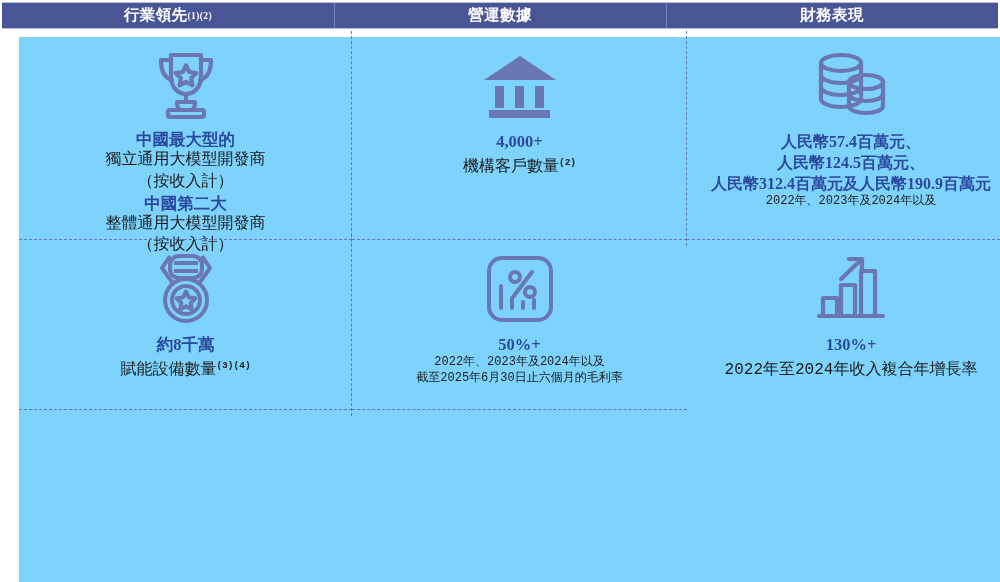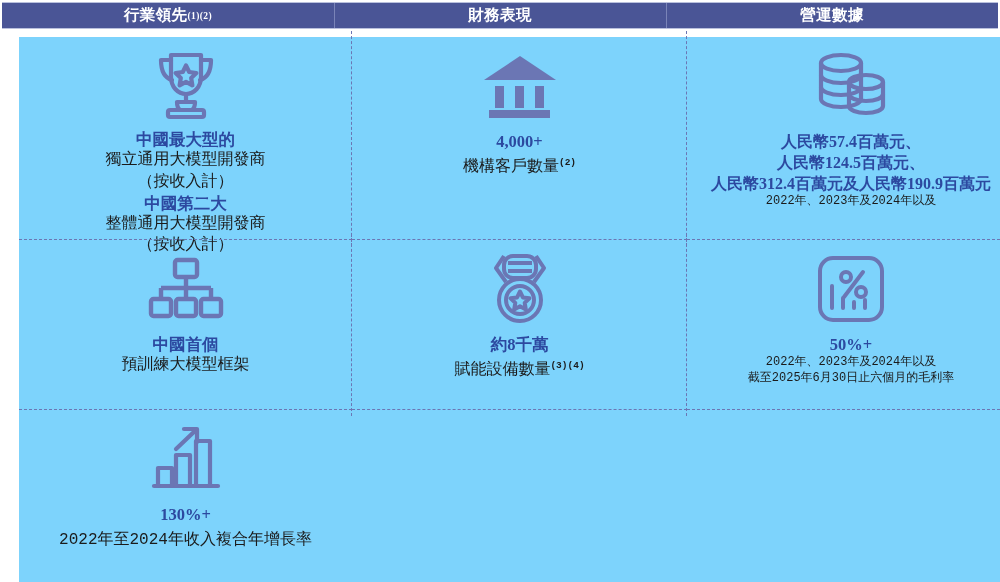--- a/index.html
+++ b/index.html
@@ -135,25 +135,25 @@
 <body>
 
 <div class="board">
 
   <div class="header-row">
     <div class="header-cell">
       <span>行業領先</span>
         <span class="sup">(1)(2)</span>
     </div>
     <div class="header-cell">
+      <span>營運數據</span>
+        <span class="sup"></span>
+    </div>
+    <div class="header-cell">
       <span>財務表現</span>
-        <span class="sup"></span>
-    </div>
-    <div class="header-cell">
-      <span>營運數據</span>
         <span class="sup"></span>
     </div>
   </div>
 
   <div class="panel">
 
     <div class="cell col1 r1">
       <div class="icon-wrap">
         <svg width="74" height="76" viewBox="0 0 74 76" fill="none" stroke="#6b76b4" stroke-width="4.2" stroke-linecap="round" stroke-linejoin="round">
           <path d="M22 8 H52 V30 C52 40 45 47 37 47 C29 47 22 40 22 30 Z"></path>
@@ -205,37 +205,20 @@
         </svg>
       </div>
       <div class="lines">
         <p class="headline tall">人民幣57.4百萬元、</p>
         <p class="headline tall">人民幣124.5百萬元、</p>
         <p class="headline tall">人民幣312.4百萬元及人民幣190.9百萬元</p>
         <p class="subline small">2022年、2023年及2024年以及</p>
       </div>
     </div>
 
-    <div class="cell col1 r2">
-      <div class="icon-wrap">
-        <svg width="76" height="66" viewBox="0 0 76 66" fill="none" stroke="#6b76b4" stroke-width="4.4" stroke-linejoin="round">
-          <rect x="27" y="4" width="22" height="17" rx="2.5"></rect>
-          <path d="M38 21 V32"></path>
-          <path d="M13 32 H63"></path>
-          <path d="M13 32 V43 M38 32 V43 M63 32 V43"></path>
-          <rect x="3" y="43" width="20" height="17" rx="2.5"></rect>
-          <rect x="28" y="43" width="20" height="17" rx="2.5"></rect>
-          <rect x="53" y="43" width="20" height="17" rx="2.5"></rect>
-        </svg>
-      </div>
-      <div class="lines">
-        <p class="headline">中國首個</p>
-        <p class="subline">預訓練大模型框架</p>
-      </div>
-    </div>
 
     <div class="cell col2 r2">
       <div class="icon-wrap">
         <svg width="68" height="74" viewBox="0 0 68 74" fill="none" stroke="#6b76b4" stroke-width="4" stroke-linejoin="round">
           <path d="M18 4 L10 16 L20 30 M50 4 L58 16 L48 30"></path>
           <rect x="18" y="4" width="32" height="22" rx="9"></rect>
           <path d="M22 11 H46 M22 19 H46"></path>
           <circle cx="34" cy="48" r="21"></circle>
           <circle cx="34" cy="48" r="14"></circle>
           <path d="M34 39.5 l2.9 5.9 6.5 .9 -4.7 4.6 1.1 6.5 -5.8 -3.1 -5.8 3.1 1.1 -6.5 -4.7 -4.6 6.5 -.9 Z"></path>

